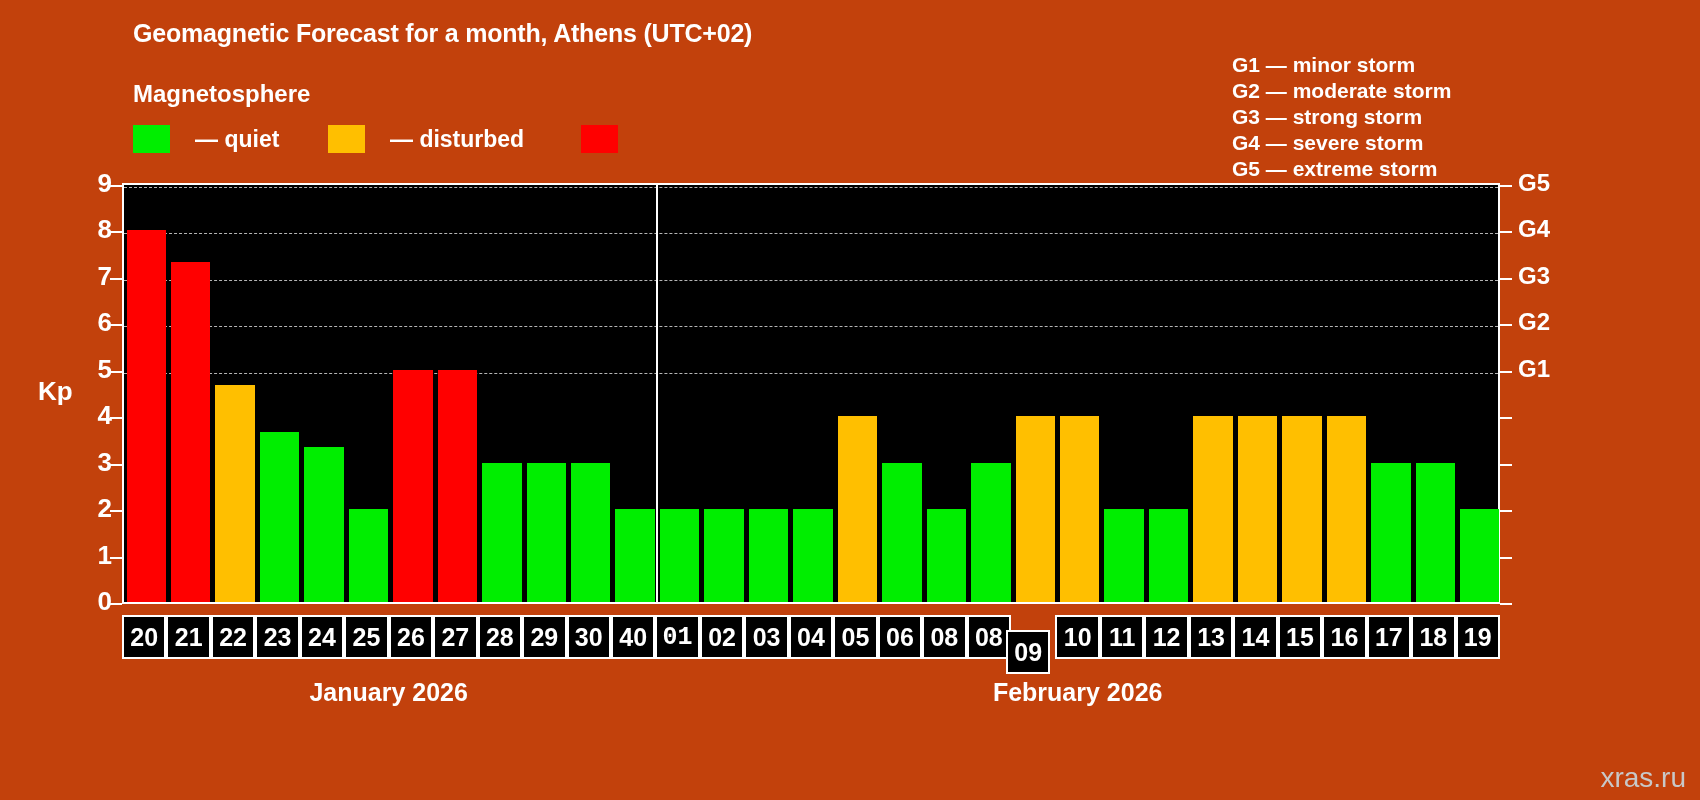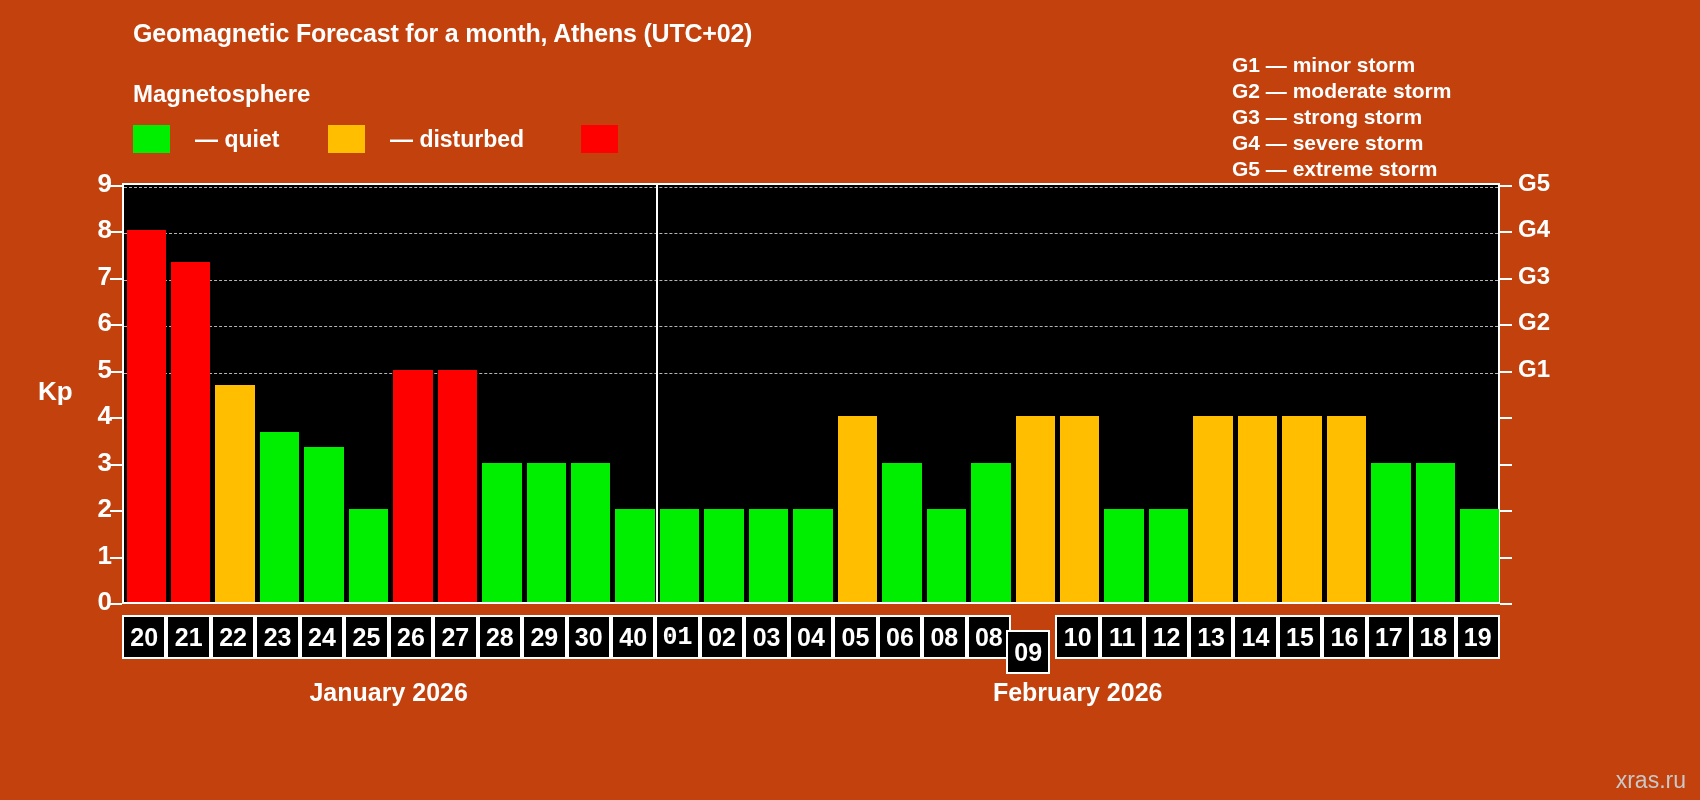--- a/index.html
+++ b/index.html
@@ -54,21 +54,21 @@
     position:absolute;top:0;height:44px;
     border:2px solid #ffffff;box-sizing:border-box;background:#000;
     display:flex;align-items:center;justify-content:center;
     font-size:25px;font-weight:bold;color:#fff;
   }
 
   
   .month{position:absolute;top:678px;font-size:25px;font-weight:bold;color:#fff;text-align:center;}
 
   
-  .watermark{position:absolute;right:14px;bottom:6px;font-size:23px;color:#c8c8c8;font-weight:normal;}
+  .watermark{position:absolute;right:14px;bottom:6px;font-size:28px;color:#c8c8c8;font-weight:normal;}
 </style>
 </head>
 <body>
 
 <div id="root">
 
   <div class="title">Geomagnetic Forecast for a month, Athens (UTC+02)</div>
   <div class="subtitle">Magnetosphere</div>
 
   <div class="legend" id="legend">

